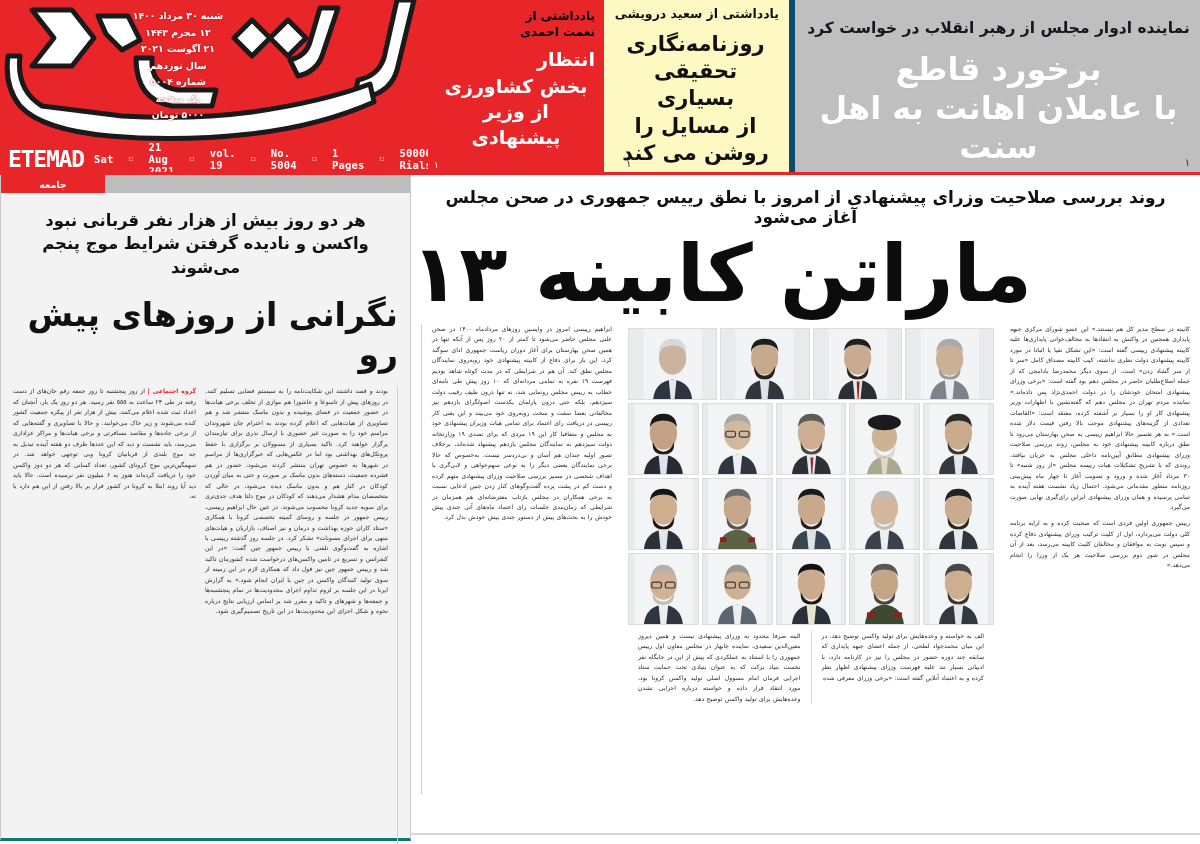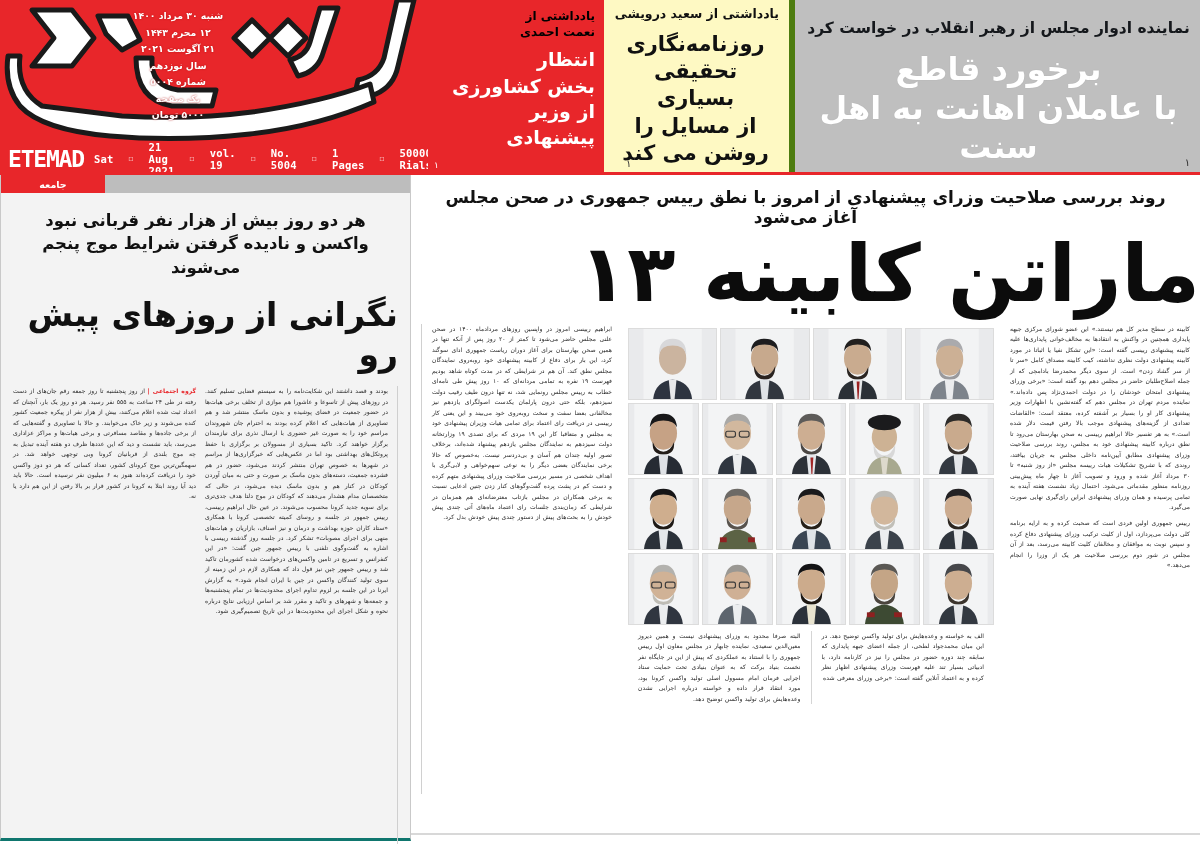--- a/index.html
+++ b/index.html
@@ -15,21 +15,21 @@
 
   
   .topband{display:flex;flex-direction:row-reverse;height:172px;width:1200px;box-sizing:border-box;}
 
   
   .lead-right{
     width:411px;flex:0 0 411px;box-sizing:border-box;
     padding:6px 8px 4px 10px;
     background:#bfbfbf;
     position:relative;
-    border-left:6px solid #4d7c0f;
+    border-left:6px solid #0c4a6e;
   }
   .lead-right .kick{
     font-size:15.5px;font-weight:700;color:#15181c;text-align:center;
     letter-spacing:-.3px;margin-top:12px;line-height:1.3;
   }
   .lead-right .head{
     font-size:32px;font-weight:700;color:#ffffff;text-align:center;
     line-height:1.22;margin-top:12px;letter-spacing:-.5px;
     text-shadow:0 0 1px rgba(0,0,0,.15);
   }
@@ -47,21 +47,21 @@
   }
   .note-white .pgnum{position:absolute;bottom:3px;left:22px;font-size:10px;color:#333;}
 
   
   .note-red{
     width:176px;flex:0 0 176px;box-sizing:border-box;
     padding:8px 9px 4px 9px;background:#e8262a;position:relative;
   }
   .note-red .by{font-size:12px;font-weight:700;color:#000000;text-align:right;line-height:1.35;}
   .note-red .t1{font-size:19px;font-weight:700;color:#ffffff;text-align:right;margin-top:8px;letter-spacing:-.3px;}
-  .note-red .t2{font-size:19px;font-weight:700;color:#ffffff;text-align:right;line-height:1.32;margin-top:4px;letter-spacing:-.3px;}
+  .note-red .t2{font-size:19px;font-weight:700;color:#ffffff;text-align:center;line-height:1.32;margin-top:4px;letter-spacing:-.3px;}
   .note-red .pgnum{position:absolute;bottom:2px;left:6px;font-size:9px;color:#fff;}
 
   
   .masthead{
     flex:1 1 auto;background:#e8262a;position:relative;overflow:hidden;
   }
   .logo-wrap{position:absolute;inset:0;}
   .logo-svg{position:absolute;top:-6px;right:-6px;width:432px;height:152px;}
   .issue{
     position:absolute;top:8px;right:196px;width:108px;text-align:center;
@@ -117,21 +117,21 @@
   .rcol{flex:1;position:relative;}
   .rcol + .rcol{border-right:1px solid #cfcfcf;padding-right:9px;}
 
   
   .story{flex:1 1 auto;box-sizing:border-box;padding:0;position:relative;}
   .story .kick{
     font-size:17px;font-weight:700;color:#111;text-align:center;
     margin:12px 16px 0 16px;letter-spacing:-.55px;
   }
   .story .head{
-    font-size:79px;font-weight:700;color:#0c0c0c;text-align:right;
+    font-size:79px;font-weight:700;color:#0c0c0c;text-align:left;
     line-height:1.0;margin:8px 0 10px 0;letter-spacing:-2px;
   }
   .storybody{display:flex;flex-direction:row-reverse;padding:0 10px 8px 10px;height:478px;box-sizing:border-box;gap:10px;}
   .scol{width:180px;flex:0 0 180px;}
   .scol.sep{border-left:1px solid #d0d0d0;padding-left:10px;}
   .gridcol{flex:1 1 auto;padding:4px 6px 0 6px;}
 
   
   .pgrid{display:flex;flex-direction:column;gap:3px;}
   .prow{display:flex;flex-direction:row-reverse;gap:3px;}

